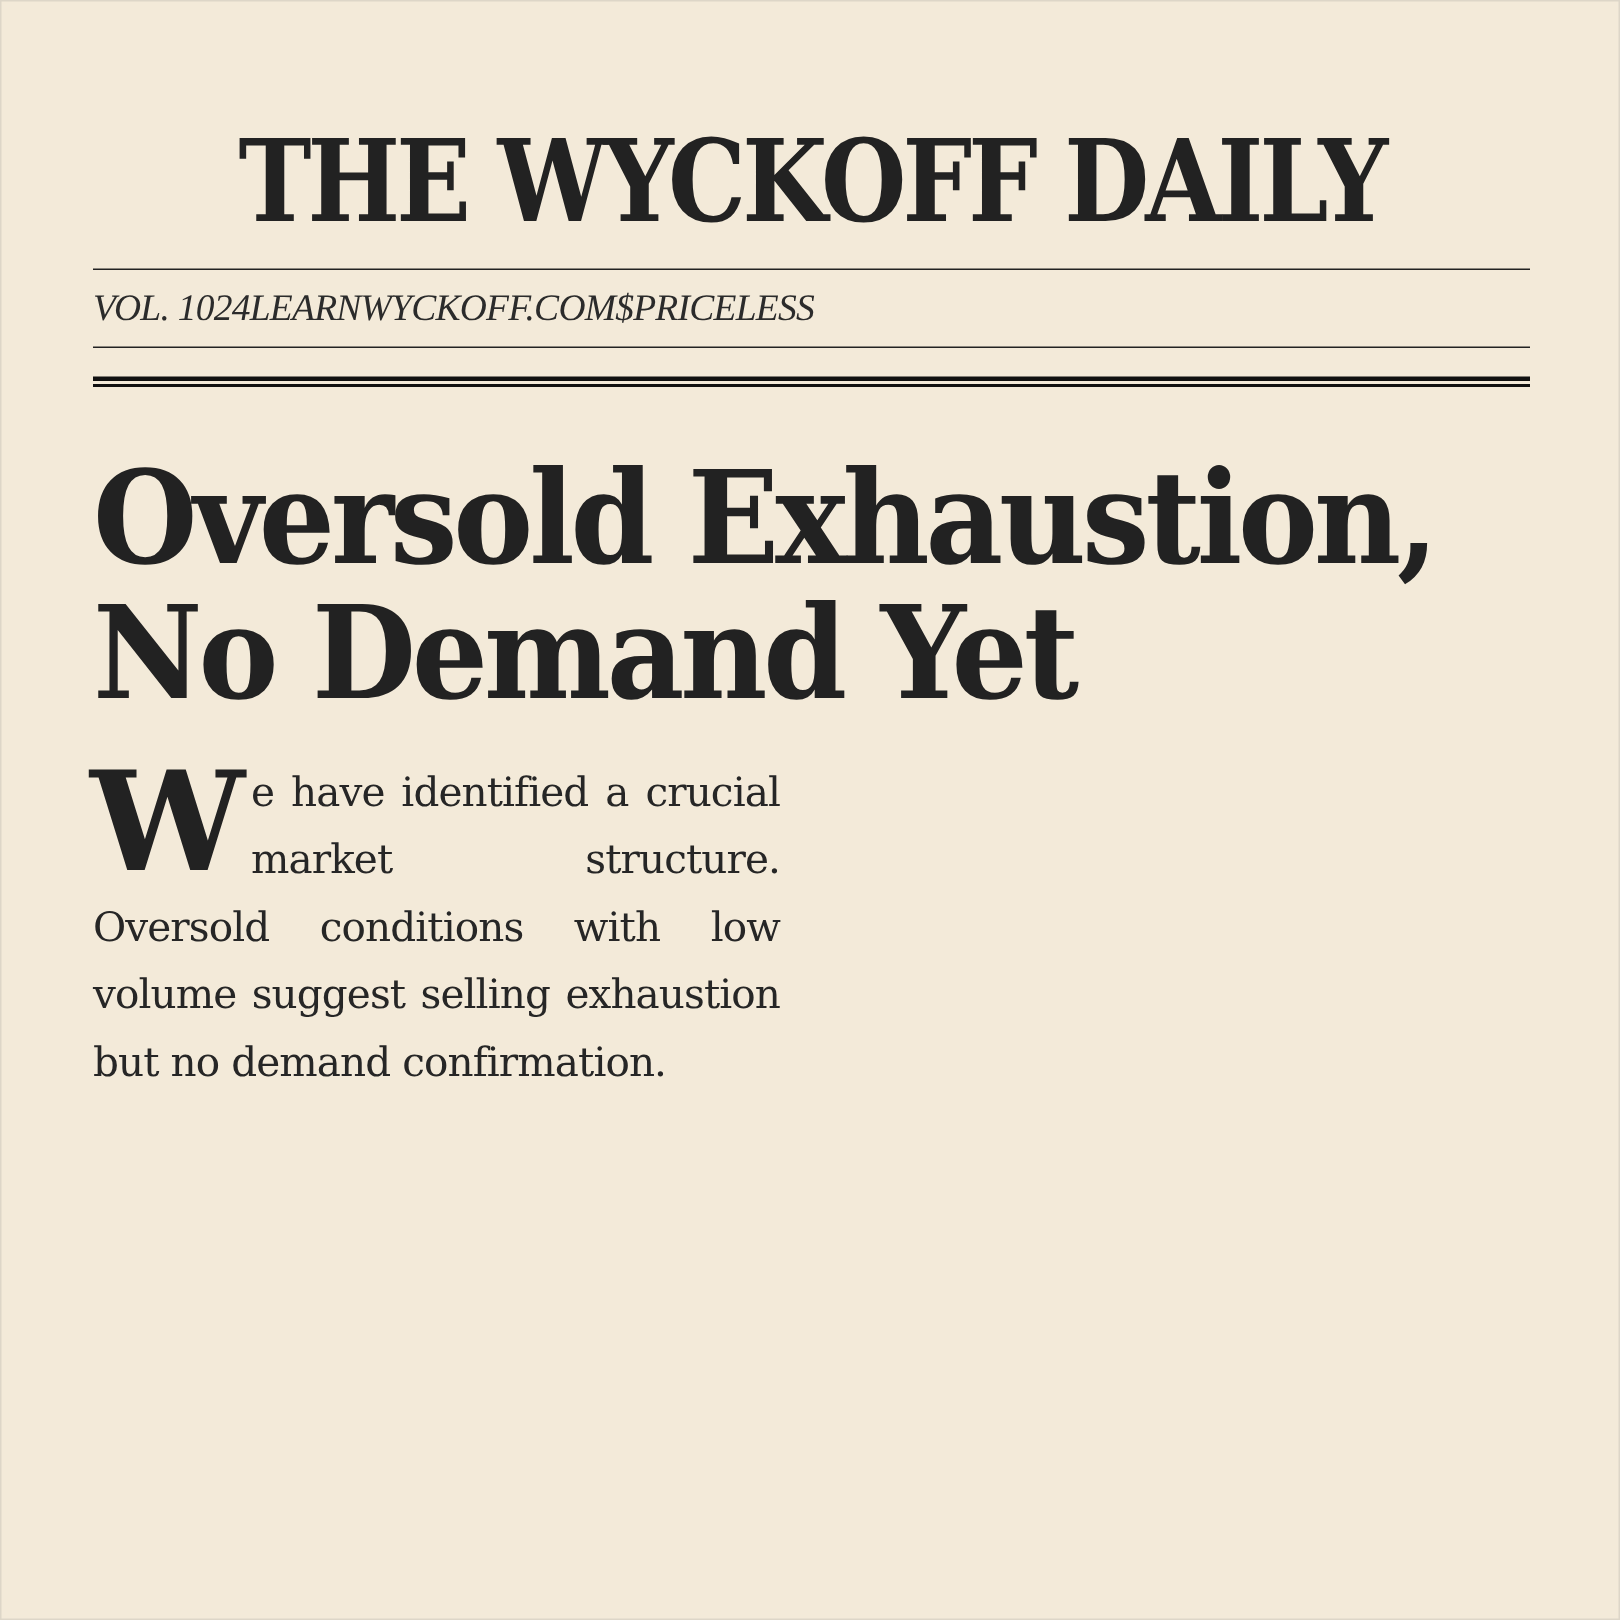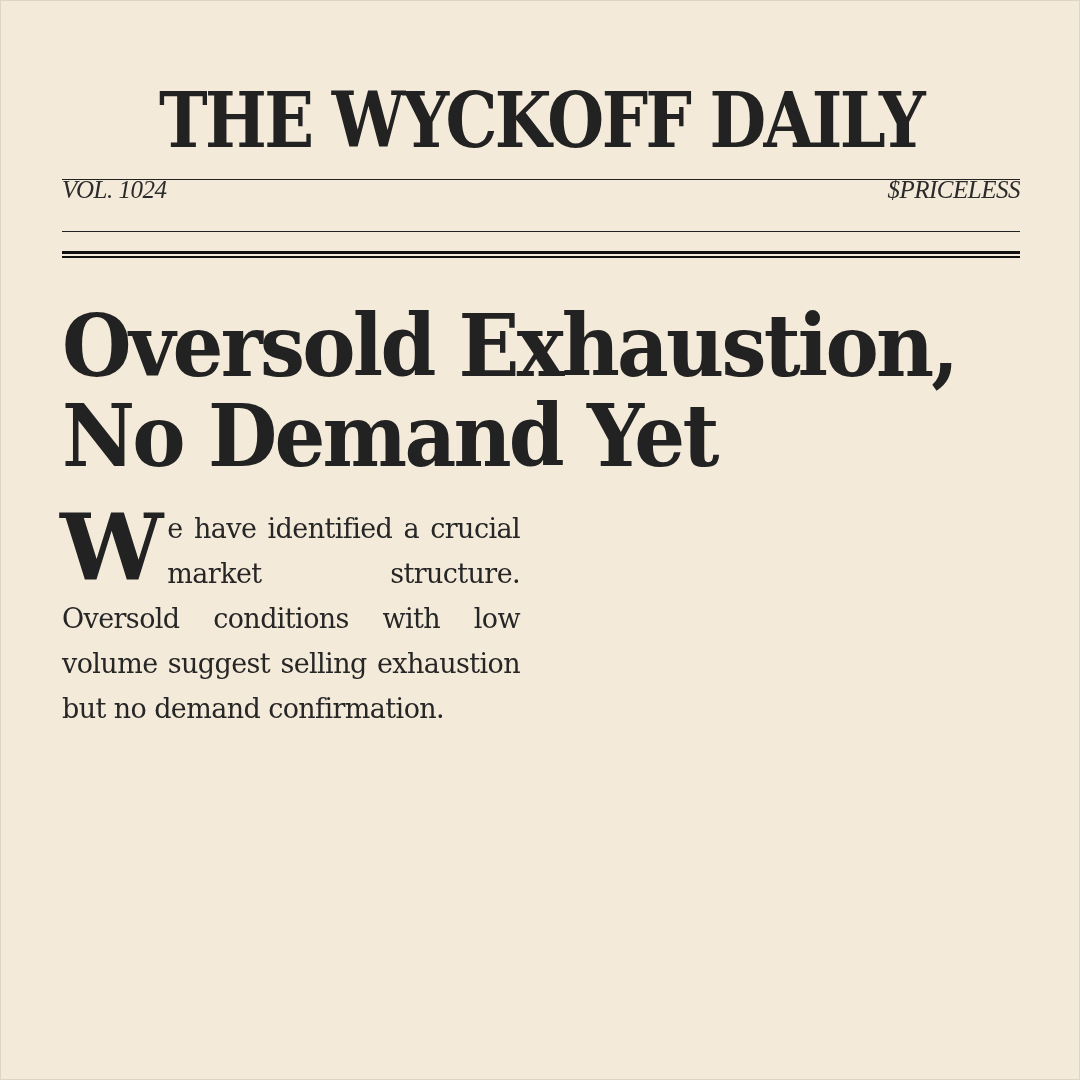--- a/index.html
+++ b/index.html
@@ -42,26 +42,26 @@
     .rule-top {
       position: absolute;
       top: 178px;
       left: 0;
       width: 958px;
       height: 1px;
       background: #222222;
     }
     .meta-row {
       position: absolute;
-      top: 172px;
+      top: 188px;
       left: 0;
       width: 958px;
       height: 34px;
       display: flex;
-      justify-content: space-between;
+      justify-content: flex-start;
       align-items: center;
       font-family: "Liberation Serif", serif;
       font-style: italic;
       font-size: 25px;
       color: #2b2b2b;
       letter-spacing: -0.5px;
     }
     .rule-mid {
       position: absolute;
       top: 230px;
@@ -133,20 +133,21 @@
 </head>
 <body>
 
 <div class="page">
   <div class="masthead">THE WYCKOFF DAILY</div>
 
   <div class="rule-top"></div>
 
   <div class="meta-row">
     <span>VOL. 1024</span>
+    <span>LEARNWYCKOFF.COM</span>
     <span>$PRICELESS</span>
   </div>
 
   <div class="rule-mid"></div>
   <div class="rule-double-1"></div>
   <div class="rule-double-2"></div>
 
   <h1 class="headline">Oversold Exhaustion, No Demand Yet</h1>
 
   <div class="columns">

